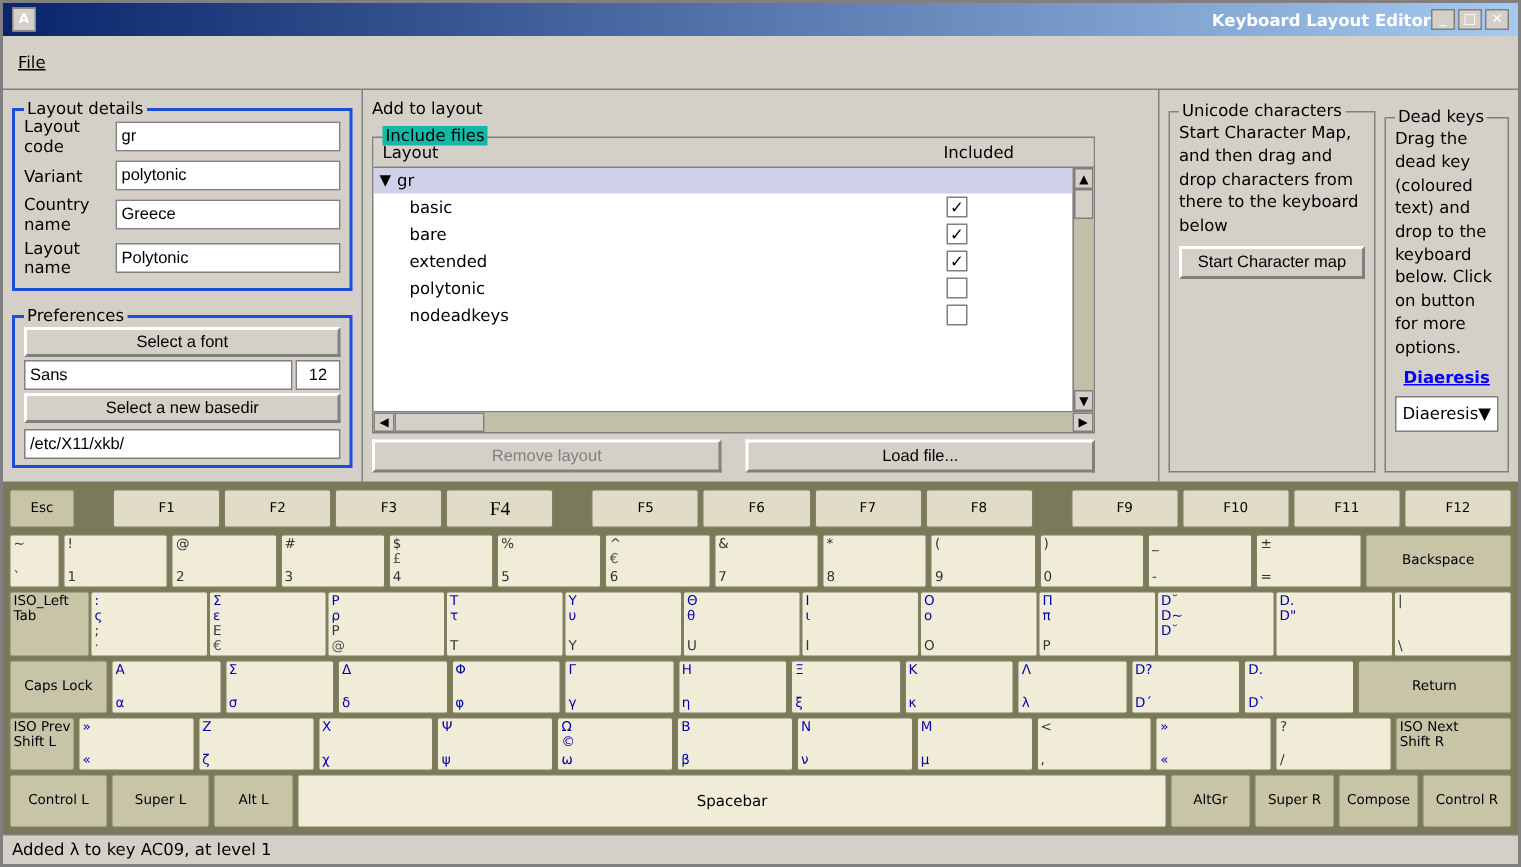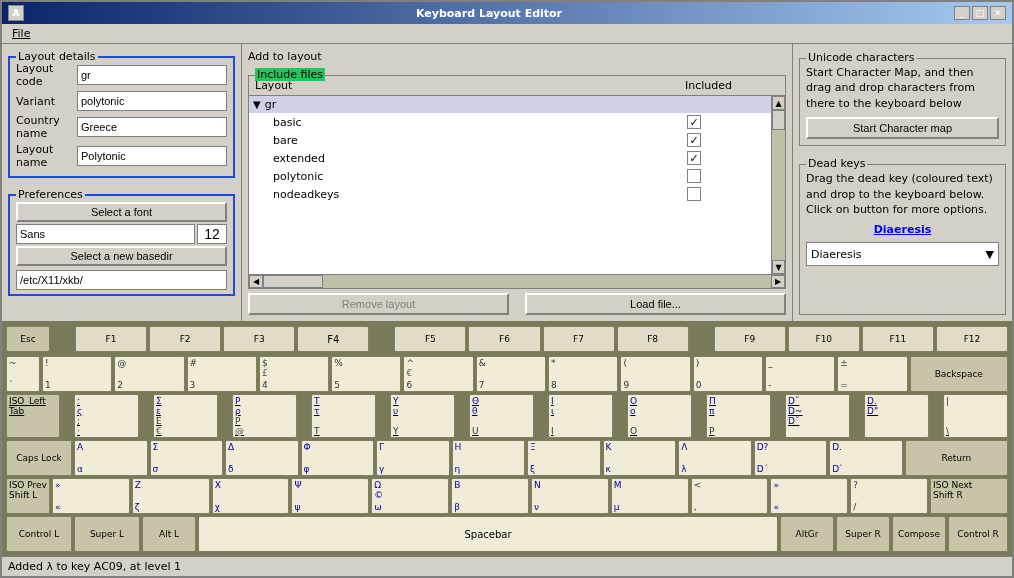--- a/index.html
+++ b/index.html
@@ -1,48 +1,48 @@
 <!DOCTYPE html>
 <html><head>
   <meta charset="utf-8">
   <style>
     * { box-sizing: border-box; margin: 0; padding: 0; }
     body { font-family: 'DejaVu Sans', Arial, sans-serif; font-size: 11px; background: #d4d0c8; width: 1014px; height: 578px; overflow: hidden; }
     
     .window { width: 1014px; height: 578px; background: #d4d0c8; border: 2px solid #808080; display: flex; flex-direction: column; }
     
     .titlebar { background: linear-gradient(to right, #0a246a, #a6caf0); color: white; padding: 3px 6px; display: flex; align-items: center; justify-content: space-between; height: 22px; }
-    .titlebar-title { font-size: 11px; font-weight: bold; flex: 1; text-align: center; }
+    .titlebar-title { font-size: 11px; font-weight: bold; flex: 1; text-align: right; }
     .titlebar-controls { display: flex; gap: 2px; }
     .titlebar-btn { width: 16px; height: 14px; background: #d4d0c8; border: 1px solid #808080; font-size: 9px; display: flex; align-items: center; justify-content: center; cursor: pointer; }
     .titlebar-icon { width: 16px; height: 16px; background: #d4d0c8; border: 1px solid #888; display: flex; align-items: center; justify-content: center; font-size: 9px; font-weight: bold; }
     
-    .menubar { background: #d4d0c8; padding: 4px 4px; height: 20px; display: flex; align-items: center; border-bottom: 1px solid #808080; }
+    .menubar { background: #d4d0c8; padding: 4px 4px; height: 36px; display: flex; align-items: center; border-bottom: 1px solid #808080; }
     .menubar-item { padding: 1px 6px; font-size: 11px; cursor: pointer; text-decoration: underline; }
     
     .left-panel { width: 240px; padding: 6px; display: flex; flex-direction: column; gap: 4px; border-right: 1px solid #808080; }
     
     .group-box { border: 2px solid #1d4ed8; padding: 4px 6px; position: relative; margin-top: 6px; }
     .group-box-title { position: absolute; top: -8px; left: 6px; background: #d4d0c8; padding: 0 2px; font-size: 11px; }
     
     .form-row { display: flex; align-items: center; margin-bottom: 3px; }
     .form-label { width: 90px; font-size: 11px; }
     .form-input { flex: 1; height: 20px; border: 1px solid #808080; background: white; padding: 1px 3px; font-size: 11px; }
     
     .btn { background: #d4d0c8; border: 2px solid; border-color: #ffffff #808080 #808080 #ffffff; padding: 2px 8px; font-size: 11px; cursor: pointer; display: block; width: 100%; text-align: center; margin: 2px 0; }
     
     .font-row { display: flex; align-items: center; gap: 2px; margin: 2px 0; }
     .font-input { flex: 1; height: 20px; border: 1px solid #808080; background: white; padding: 1px 3px; font-size: 11px; }
-    .font-size { width: 30px; height: 20px; border: 1px solid #808080; background: white; padding: 1px 2px; font-size: 14px; text-align: center; }
+    .font-size { width: 30px; height: 20px; border: 1px solid #808080; background: white; padding: 1px 2px; font-size: 11px; text-align: center; }
     
     .basedir-input { width: 100%; height: 20px; border: 1px solid #808080; background: white; padding: 1px 3px; font-size: 11px; margin-top: 2px; }
     
     .add-layout-label { font-size: 11px; margin-bottom: 4px; }
     
-    .right-panel { width: 220px; padding: 6px; display: flex; flex-direction: column; gap: 6px; border-left: 1px solid #808080; }
+    .right-panel { width: 240px; padding: 6px; display: flex; flex-direction: row; gap: 6px; border-left: 1px solid #808080; margin-left: 36px; }
     
     .panels-row { display: flex; flex: 1; }
   </style>
 </head>
 <body>
 
 <div class="window">
 
   <div class="titlebar">
     <div class="titlebar-icon">
@@ -100,21 +100,21 @@
         
         <button class="btn">Select a new basedir</button>
         <input class="basedir-input" value="/etc/X11/xkb/" style="">
       </div>
     </div>
 
     <div style="flex:1; padding:6px; display:flex; flex-direction:column;">
       <div class="add-layout-label">Add to layout</div>
 
       <div style="border:1px solid #808080; position:relative; flex:1; display:flex; flex-direction:column; margin-top:8px;">
-        <span style="position:absolute;top:-8px;left:6px;background:#22c55e;padding:0 2px;font-size:11px;">Include files</span>
+        <span style="position:absolute;top:-8px;left:6px;background:#14b8a6;padding:0 2px;font-size:11px;">Include files</span>
 
         <div style="display:flex;background:#d4d0c8;border-bottom:1px solid #808080;padding:3px 6px;">
           <div style="flex:1;font-size:11px;">Layout</div>
           <div style="width:80px;font-size:11px;">Included</div>
           <div style="width:14px;"></div>
         </div>
 
         <div style="flex:1;display:flex;overflow:hidden;">
           <div style="flex:1;overflow:hidden;background:white;">
 
@@ -207,21 +207,21 @@
   </div>
 
   <div style="background:#7a7a5a;padding:5px 4px 4px 4px;display:flex;flex-direction:column;gap:2px;">
 
     <div style="display:flex;gap:2px;margin-bottom:2px;">
       <div style="background:#c8c4a8;border:1px solid #808060;border-radius:2px;min-width:44px;min-height:26px;display:flex;align-items:center;justify-content:center;font-size:9px;cursor:pointer;">Esc</div>
       <div style="flex:0.3;"></div>
       <div style="background:#e0dcc8;border:1px solid #808060;border-radius:2px;flex:1;min-height:26px;display:flex;align-items:center;justify-content:center;font-size:9px;cursor:pointer;">F1</div>
       <div style="background:#e0dcc8;border:1px solid #808060;border-radius:2px;flex:1;min-height:26px;display:flex;align-items:center;justify-content:center;font-size:9px;cursor:pointer;">F2</div>
       <div style="background:#e0dcc8;border:1px solid #808060;border-radius:2px;flex:1;min-height:26px;display:flex;align-items:center;justify-content:center;font-size:9px;cursor:pointer;">F3</div>
-      <div style="background:#e0dcc8;border:1px solid #808060;border-radius:2px;flex:1;min-height:26px;display:flex;align-items:center;justify-content:center;font-size:10px;cursor:pointer;">F4</div>
+      <div style="background:#e0dcc8;border:1px solid #808060;border-radius:2px;flex:1;min-height:26px;display:flex;align-items:center;justify-content:center;font-size:13px;cursor:pointer;font-family:Liberation Serif, serif;">F4</div>
       <div style="flex:0.3;"></div>
       <div style="background:#e0dcc8;border:1px solid #808060;border-radius:2px;flex:1;min-height:26px;display:flex;align-items:center;justify-content:center;font-size:9px;cursor:pointer;">F5</div>
       <div style="background:#e0dcc8;border:1px solid #808060;border-radius:2px;flex:1;min-height:26px;display:flex;align-items:center;justify-content:center;font-size:9px;cursor:pointer;">F6</div>
       <div style="background:#e0dcc8;border:1px solid #808060;border-radius:2px;flex:1;min-height:26px;display:flex;align-items:center;justify-content:center;font-size:9px;cursor:pointer;">F7</div>
       <div style="background:#e0dcc8;border:1px solid #808060;border-radius:2px;flex:1;min-height:26px;display:flex;align-items:center;justify-content:center;font-size:9px;cursor:pointer;">F8</div>
       <div style="flex:0.3;"></div>
       <div style="background:#e0dcc8;border:1px solid #808060;border-radius:2px;flex:1;min-height:26px;display:flex;align-items:center;justify-content:center;font-size:9px;cursor:pointer;">F9</div>
       <div style="background:#e0dcc8;border:1px solid #808060;border-radius:2px;flex:1;min-height:26px;display:flex;align-items:center;justify-content:center;font-size:9px;cursor:pointer;">F10</div>
       <div style="background:#e0dcc8;border:1px solid #808060;border-radius:2px;flex:1;min-height:26px;display:flex;align-items:center;justify-content:center;font-size:9px;cursor:pointer;">F11</div>
       <div style="background:#e0dcc8;border:1px solid #808060;border-radius:2px;flex:1;min-height:26px;display:flex;align-items:center;justify-content:center;font-size:9px;cursor:pointer;">F12</div>
@@ -278,21 +278,21 @@
         <span style="font-size:9px;color:#333;">_</span>
         <span style="font-size:9px;color:#333;margin-top:auto;">-</span>
       </div>
       <div style="background:#f0ecd8;border:1px solid #808060;border-radius:2px;flex:1;min-height:36px;display:flex;flex-direction:column;padding:1px 2px;cursor:pointer;">
         <span style="font-size:9px;color:#333;">±</span>
         <span style="font-size:9px;color:#333;margin-top:auto;">=</span>
       </div>
       <div style="background:#c8c4a8;border:1px solid #808060;border-radius:2px;flex:1.5;min-height:36px;display:flex;align-items:center;justify-content:center;font-size:9px;cursor:pointer;">Backspace</div>
     </div>
 
-    <div style="display:flex;gap:14px;text-decoration:underline;">
+    <div style="display:flex;gap:0;">
       <div style="background:#c8c4a8;border:1px solid #808060;border-radius:2px;width:54px;min-height:36px;display:flex;flex-direction:column;padding:1px 2px;cursor:pointer;font-size:9px;">
         <span>ISO_Left</span>
         <span>Tab</span>
       </div>
       <div style="background:#f0ecd8;border:1px solid #808060;border-radius:2px;flex:1;min-height:36px;display:flex;flex-direction:column;padding:1px 2px;cursor:pointer;">
         <span style="font-size:9px;color:#0000aa;">:</span>
         <span style="font-size:9px;color:#0000aa;">ς</span>
         <span style="font-size:9px;color:#333;margin-top:auto;">;</span>
         <span style="font-size:9px;color:#555;">·</span>
       </div>

